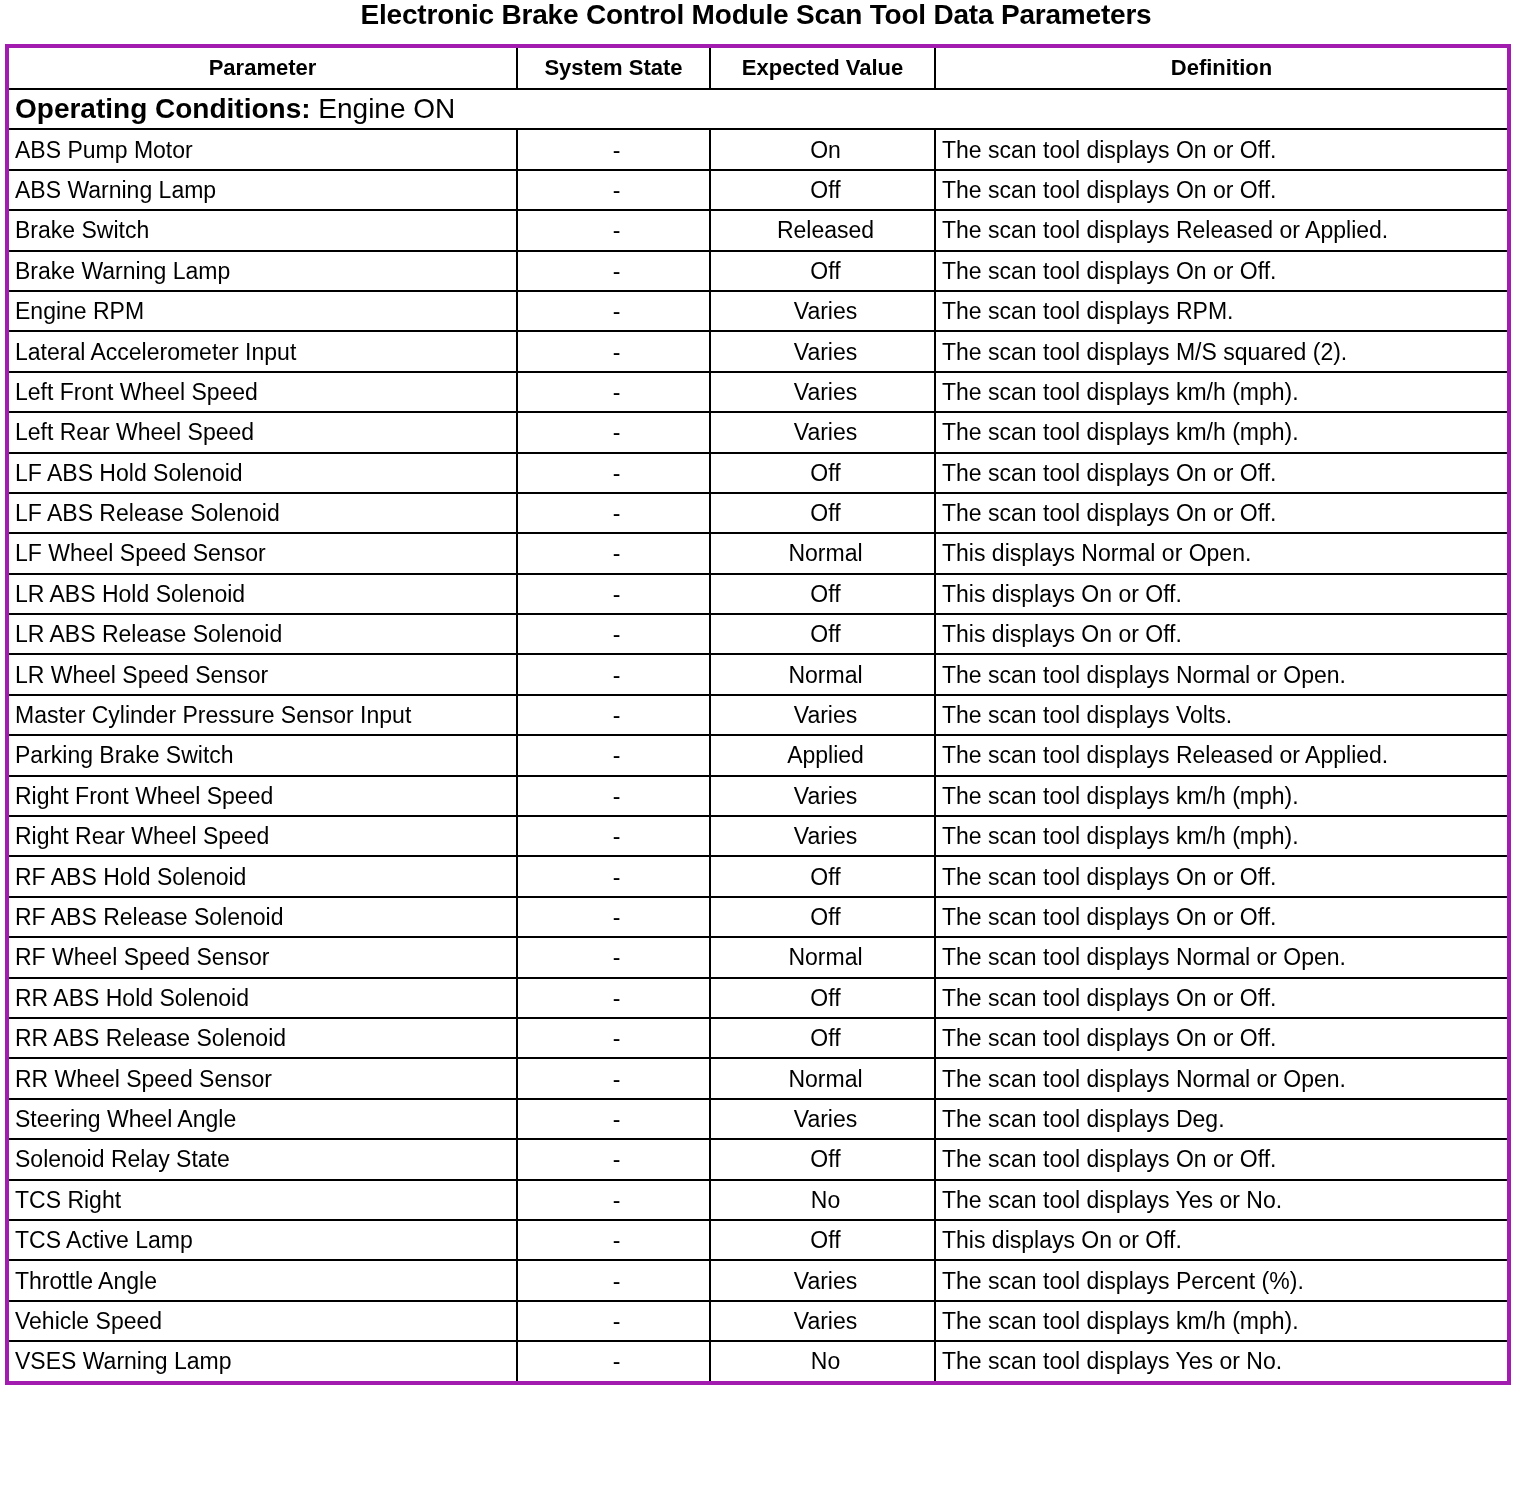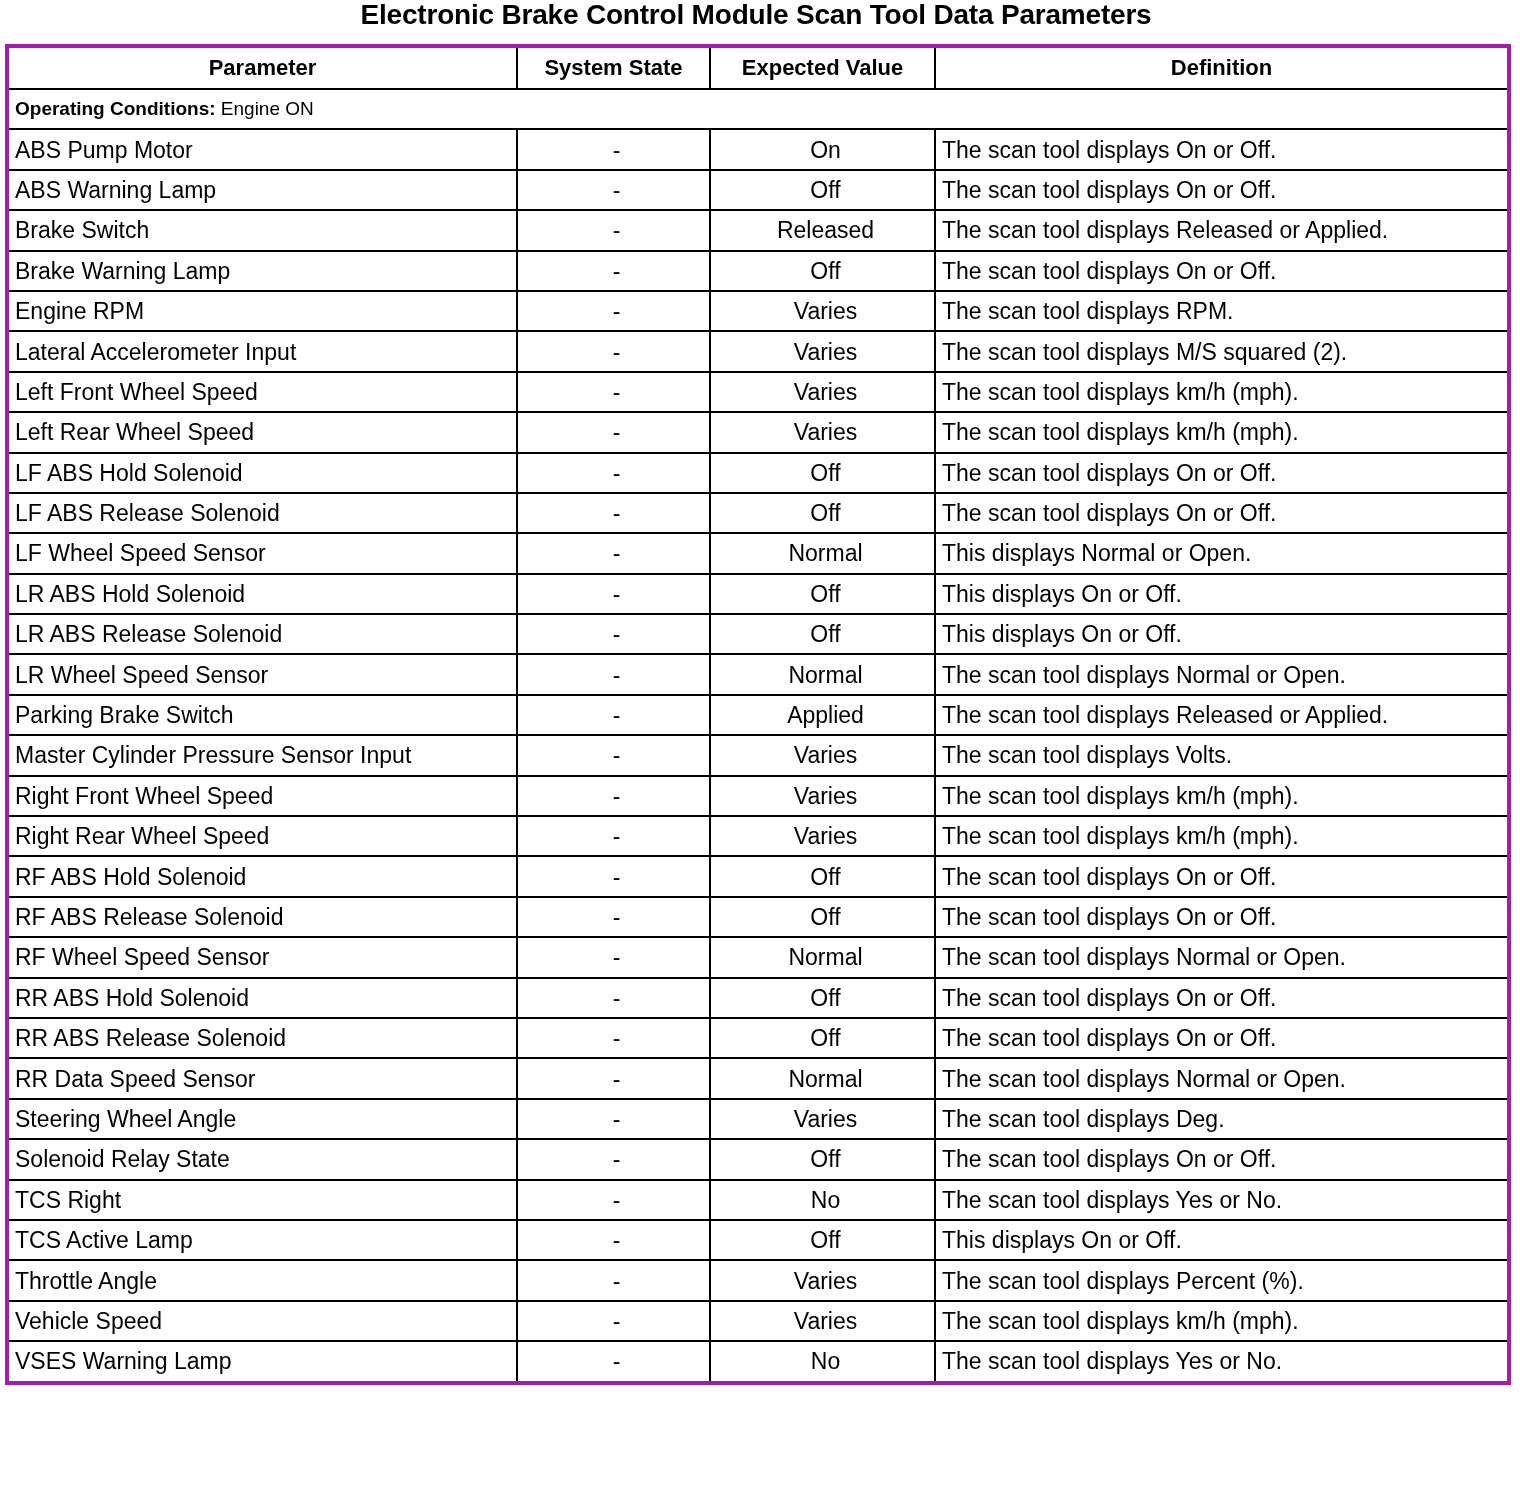--- a/index.html
+++ b/index.html
@@ -18,21 +18,21 @@
       border: 4px solid #a21caf;
     }
     table.scan th, table.scan td {
       border: 2px solid #000; padding: 0 0 0 6px; font-size: 23px;
       white-space: nowrap; overflow: hidden; height: 38.4px; line-height: 38px;
     }
     table.scan thead th {
       font-weight: bold; text-align: center; padding: 0; height: 40px; font-size: 22px;
     }
     td.c { text-align: center; padding: 0; }
-    tr.cond td { font-size: 19px; }
+    tr.cond td { font-size: 28px; }
     tr.cond b { font-weight: bold; }
     col.c1 { width: 510px; }
     col.c2 { width: 193px; }
     col.c3 { width: 225px; }
     col.c4 { width: 574px; }
   </style>
 </head>
 <body>
 
 <div class="title">Electronic Brake Control Module Scan Tool Data Parameters</div>
@@ -134,32 +134,32 @@
         <td class="c">Off</td>
         <td>This displays On or Off.</td>
       </tr>
       <tr>
         <td>LR Wheel Speed Sensor</td>
         <td class="c">-</td>
         <td class="c">Normal</td>
         <td>The scan tool displays Normal or Open.</td>
       </tr>
       <tr>
+        <td>Master Cylinder Pressure Sensor Input</td>
+        <td class="c">-</td>
+        <td class="c">Varies</td>
+        <td>The scan tool displays Volts.</td>
+      </tr>
+      <tr>
         <td>Parking Brake Switch</td>
         <td class="c">-</td>
         <td class="c">Applied</td>
         <td>The scan tool displays Released or Applied.</td>
       </tr>
       <tr>
-        <td>Master Cylinder Pressure Sensor Input</td>
-        <td class="c">-</td>
-        <td class="c">Varies</td>
-        <td>The scan tool displays Volts.</td>
-      </tr>
-      <tr>
         <td>Right Front Wheel Speed</td>
         <td class="c">-</td>
         <td class="c">Varies</td>
         <td>The scan tool displays km/h (mph).</td>
       </tr>
       <tr>
         <td>Right Rear Wheel Speed</td>
         <td class="c">-</td>
         <td class="c">Varies</td>
         <td>The scan tool displays km/h (mph).</td>
@@ -188,21 +188,21 @@
         <td class="c">Off</td>
         <td>The scan tool displays On or Off.</td>
       </tr>
       <tr>
         <td>RR ABS Release Solenoid</td>
         <td class="c">-</td>
         <td class="c">Off</td>
         <td>The scan tool displays On or Off.</td>
       </tr>
       <tr>
-        <td>RR Data Speed Sensor</td>
+        <td>RR Wheel Speed Sensor</td>
         <td class="c">-</td>
         <td class="c">Normal</td>
         <td>The scan tool displays Normal or Open.</td>
       </tr>
       <tr>
         <td>Steering Wheel Angle</td>
         <td class="c">-</td>
         <td class="c">Varies</td>
         <td>The scan tool displays Deg.</td>
       </tr>

